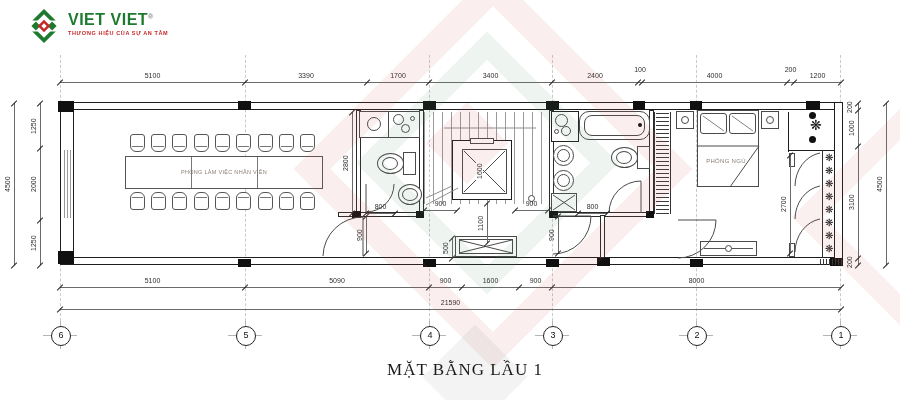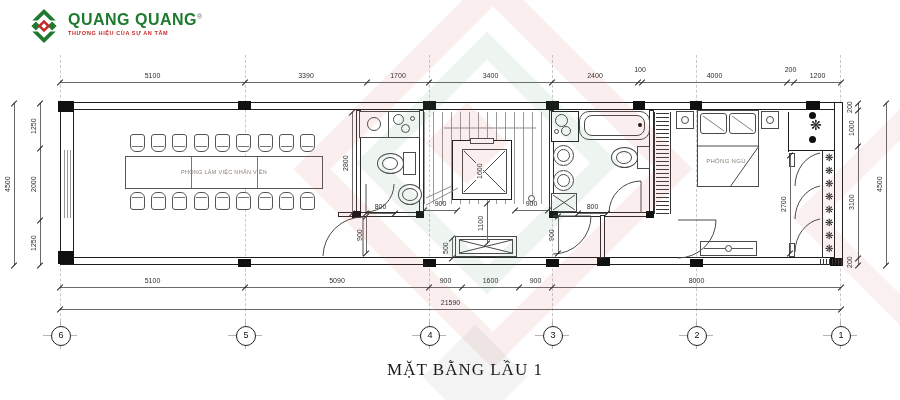--- a/index.html
+++ b/index.html
@@ -60,21 +60,21 @@
   <div class="logo">
     <svg width="36" height="36" viewBox="0 0 40 40">
       <path d="M20 1 L33 14 L27 14 L20 7 L13 14 L7 14 Z" fill="#1e7a2e"></path>
       <path d="M20 39 L7 26 L13 26 L20 33 L27 26 L33 26 Z" fill="#1e7a2e"></path>
       <path d="M6 20 L11 15 L16 20 L11 25 Z" fill="#1e7a2e"></path>
       <path d="M24 20 L29 15 L34 20 L29 25 Z" fill="#1e7a2e"></path>
       <path d="M20 13 L27 20 L20 27 L13 20 Z" fill="#c62828"></path>
       <path d="M17 20 L20 17 L23 20 L20 23 Z" fill="#fff"></path>
     </svg>
     <div class="logo-text">
-      <div class="brand"><span>QUANG QUANG</span><sup>®</sup></div>
+      <div class="brand"><span>VIET VIET</span><sup>®</sup></div>
       <div class="tagline">THƯƠNG HIỆU CỦA SỰ AN TÂM</div>
     </div>
   </div>
 
   <div class="wm">
     <div class="wm1"></div>
       <div class="wm2"></div>
       <div class="wm3"></div>
     <div class="wm4"></div>
       <div class="wm5"></div>

